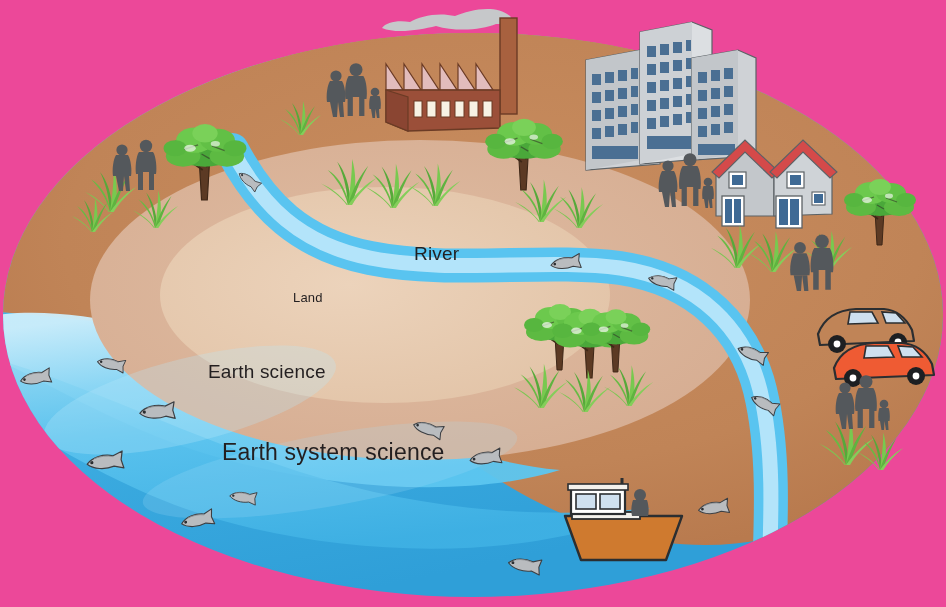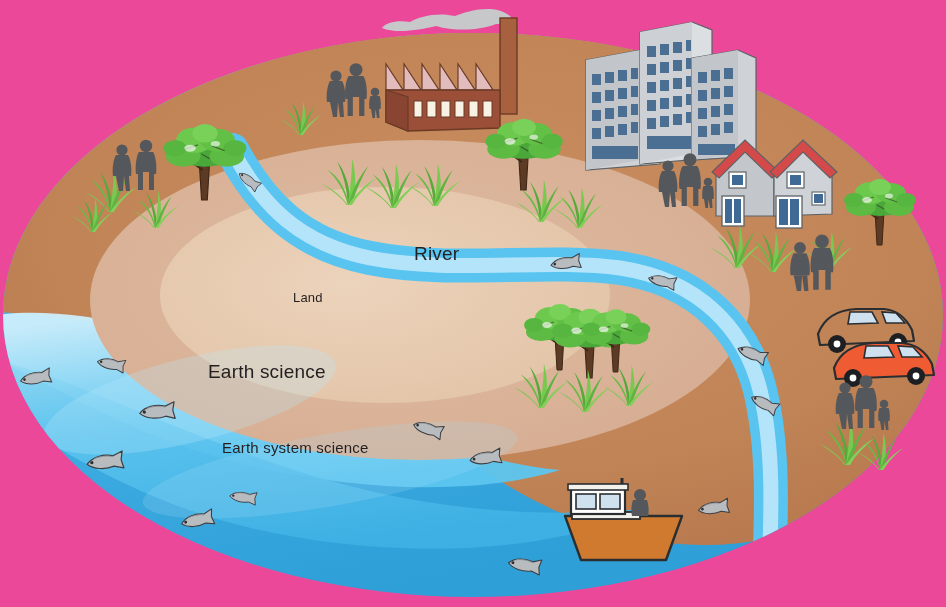--- a/index.html
+++ b/index.html
@@ -6,21 +6,21 @@
   body{width:946px;height:607px;overflow:hidden;
        font-family:"Liberation Sans","DejaVu Sans",sans-serif;}
   #stage{position:relative;width:946px;height:607px;background:#ec4899;}
   #scene{position:absolute;inset:0;}
   .lbl{position:absolute;color:#231f20;white-space:nowrap;
        font-family:"Liberation Sans","DejaVu Sans",sans-serif;
        font-weight:400;letter-spacing:.2px;}
   .lbl-river{left:414px;top:243px;font-size:19px;}
   .lbl-land{left:293px;top:290px;font-size:13px;}
   .lbl-es{left:190px;top:361px;font-size:19px;margin-left:18px;}
-  .lbl-ess{left:222px;top:439px;font-size:15px;}
+  .lbl-ess{left:222px;top:439px;font-size:23px;}
   .lbl-sd{left:263px;top:529px;font-size:19px;}
 </style>
 </head>
 <body>
 
 <div id="stage">
 
   <svg id="scene" viewBox="0 0 946 607">
     <defs>
 

